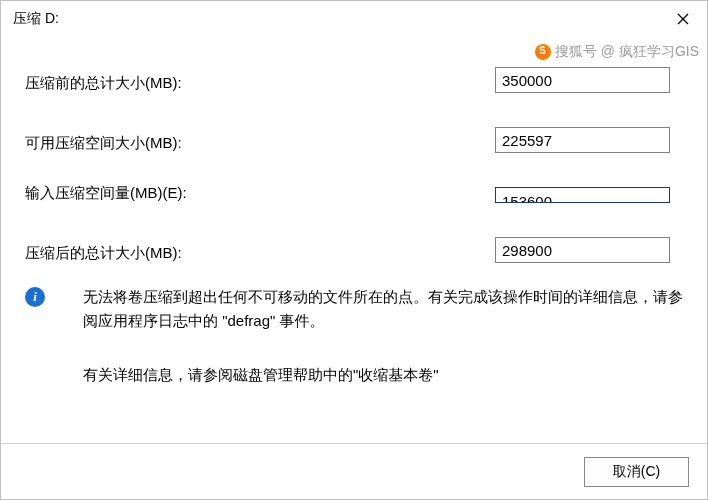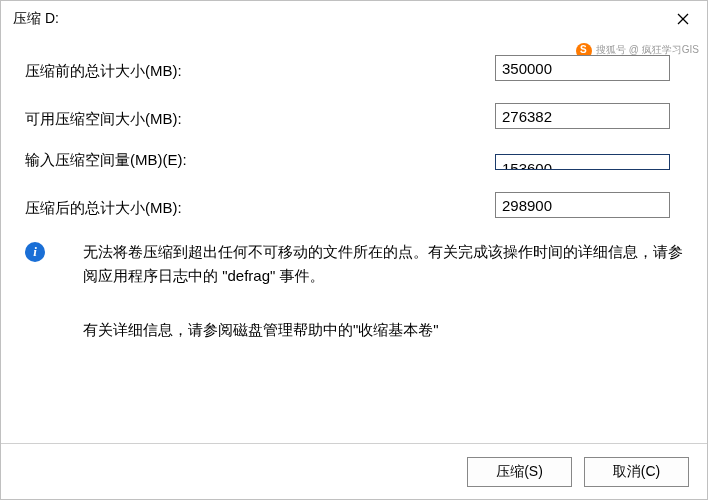--- a/index.html
+++ b/index.html
@@ -56,20 +56,21 @@
     display: flex;
     align-items: flex-end;
     margin-bottom: 22px;
   }
   .row .label {
     width: 470px;
     font-size: 15px;
   }
   .row .field {
     width: 175px;
+    margin-top: 12px;
   }
   .readonly-box {
     border: 1px solid #808080;
     height: 26px;
     line-height: 26px;
     padding: 0 6px;
     font-size: 15px;
     background: #ffffff;
     box-sizing: border-box;
     width: 175px;
@@ -141,24 +142,24 @@
     background: #fdfdfd;
     font: inherit;
     font-size: 14px;
     cursor: pointer;
     padding: 0 18px;
   }
   .watermark {
     position: absolute;
     right: 8px;
     top: 42px;
-    font-size: 10px;
+    font-size: 14px;
     color: rgba(100,100,100,0.65);
     display: flex;
-    align-items: flex-start;
+    align-items: center;
     gap: 4px;
     pointer-events: none;
   }
   .watermark .fox {
     width: 16px;
     height: 16px;
     border-radius: 50%;
     background: #ff7a00;
     position: relative;
     overflow: hidden;
@@ -198,21 +199,21 @@
     <div class="row">
       <div class="label">压缩前的总计大小(MB):</div>
       <div class="field">
         <div class="readonly-box">350000</div>
       </div>
     </div>
 
     <div class="row">
       <div class="label">可用压缩空间大小(MB):</div>
       <div class="field">
-        <div class="readonly-box">276382</div>
+        <div class="readonly-box">225597</div>
       </div>
     </div>
 
     <div class="row">
       <div class="label">输入压缩空间量(MB)(E):</div>
       <div class="field">
         <div class="spinner-wrap">
           <input type="text" value="153600" style="">
 
         </div>
@@ -231,17 +232,16 @@
       <div class="info-text">无法将卷压缩到超出任何不可移动的文件所在的点。有关完成该操作时间的详细信息，请参阅应用程序日志中的 "defrag" 事件。</div>
     </div>
 
     <div class="detail-row">
       <div class="detail-text">有关详细信息，请参阅磁盘管理帮助中的"收缩基本卷"</div>
     </div>
 
   </div>
 
   <div class="button-bar">
-    <button class="btn">压缩(S)</button>
     <button class="btn">取消(C)</button>
   </div>
 
 </div>
 
 </body></html>

